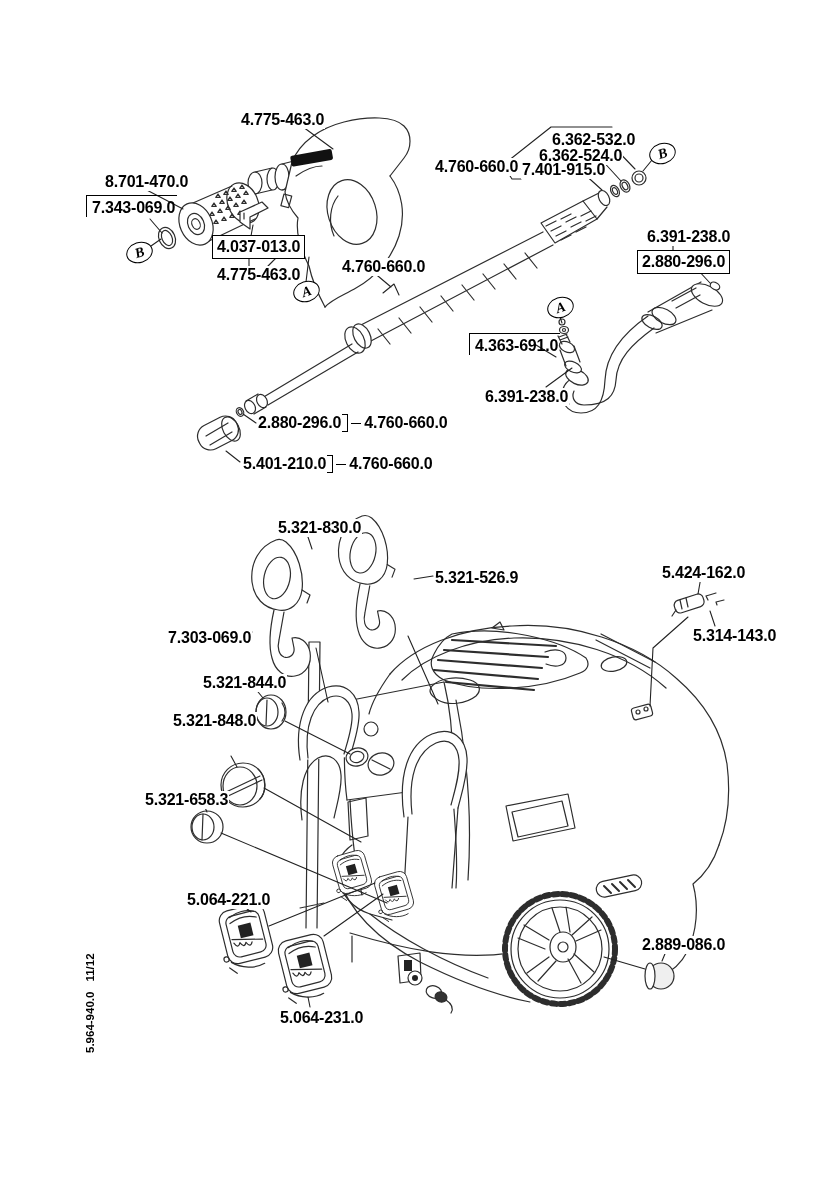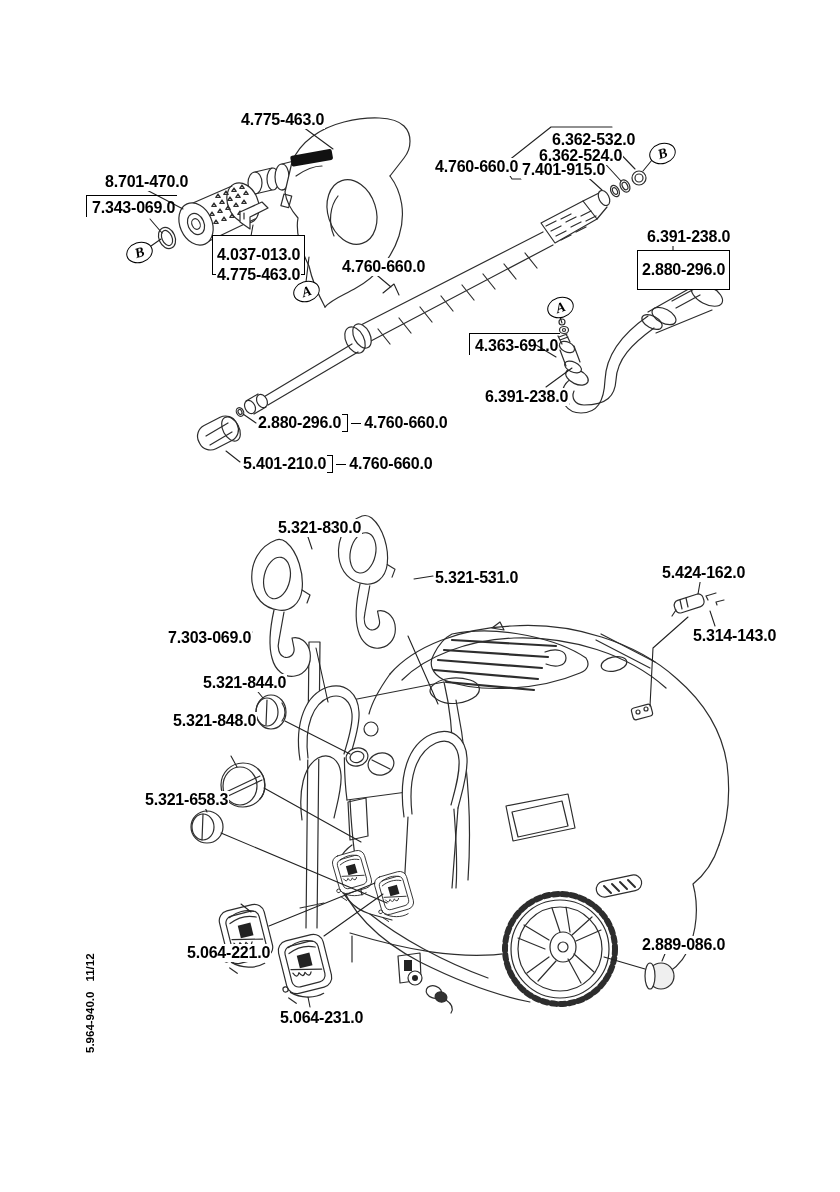--- a/index.html
+++ b/index.html
@@ -2,21 +2,21 @@
 <html><head>
 <meta charset="utf-8">
 <style>
   html,body{margin:0;padding:0;background:#fff;}
   .page{position:relative;width:840px;height:1192px;background:#ffffff;
         font-family:"Liberation Sans",sans-serif;overflow:hidden;}
   svg.art{position:absolute;left:0;top:0;}
   svg.art *{vector-effect:none;}
   .lbl{position:absolute;font-weight:bold;font-size:16px;line-height:1.15;
        color:#000;white-space:nowrap;letter-spacing:-0.2px;background:#fff;padding:0 1px;}
-  .box{border:1.4px solid #000;padding:10px 4px;}
+  .box{border:1.4px solid #000;padding:2px 4px;}
   .hbox{border-left:1.4px solid #000;border-top:1.4px solid #000;padding:3px 2px 0 5px;background:transparent;}
   .row{display:flex;align-items:center;background:transparent;}
   .brk{display:inline-block;width:5px;height:16px;border-top:1.4px solid #000;
        border-right:1.4px solid #000;border-bottom:1.4px solid #000;margin-left:1px;}
   .dashseg{display:inline-block;width:10px;border-top:1.4px solid #000;margin:0 3px;}
   .marker{position:absolute;width:25px;height:19px;border:1.7px solid #000;border-radius:50%;
           display:flex;align-items:center;justify-content:center;background:#fff;
           font-family:"Liberation Serif",serif;font-style:italic;font-weight:bold;font-size:14px;
           transform:rotate(-18deg);}
   .vert{position:absolute;left:84px;top:1053px;transform:rotate(-90deg);transform-origin:0 0;
@@ -307,28 +307,28 @@
   <span>4.760-660.0</span>
 </div>
 <div class="lbl row" style="left:242px;top:455px">
   <span>5.401-210.0</span>
   <span class="brk"></span>
   <span class="dashseg"></span>
   <span>4.760-660.0</span>
 </div>
 
 <div class="lbl" style="left:277px;top:519px">5.321-830.0</div>
-<div class="lbl" style="left:434px;top:569px">5.321-531.0</div>
+<div class="lbl" style="left:434px;top:569px">5.321-526.9</div>
 <div class="lbl" style="left:167px;top:629px">7.303-069.0</div>
 <div class="lbl" style="left:202px;top:674px">5.321-844.0</div>
 <div class="lbl" style="left:172px;top:712px">5.321-848.0</div>
 <div class="lbl" style="left:144px;top:791px">5.321-658.3</div>
 <div class="lbl" style="left:661px;top:564px">5.424-162.0</div>
 <div class="lbl" style="left:692px;top:627px">5.314-143.0</div>
-<div class="lbl" style="left:186px;top:944px">5.064-221.0</div>
+<div class="lbl" style="left:186px;top:891px">5.064-221.0</div>
 <div class="lbl" style="left:279px;top:1009px">5.064-231.0</div>
 <div class="lbl" style="left:641px;top:936px">2.889-086.0</div>
 
 <div class="marker" style="left:293px;top:281px">
       <span>A</span>
     </div>
 <div class="marker" style="left:547px;top:297px">
       <span>A</span>
     </div>
 <div class="marker" style="left:126px;top:242px">

